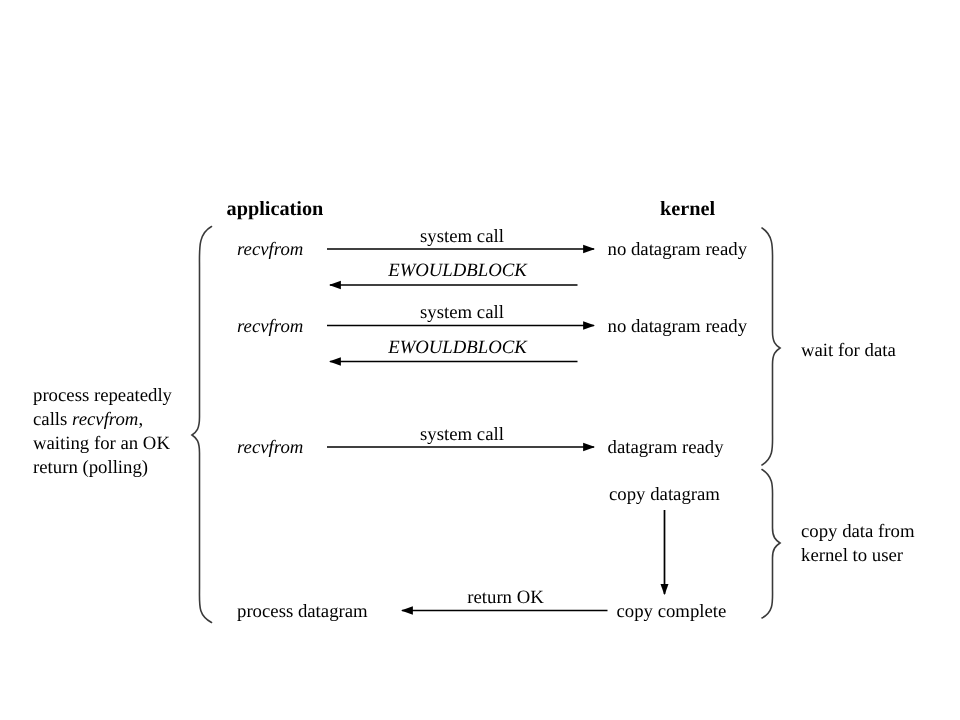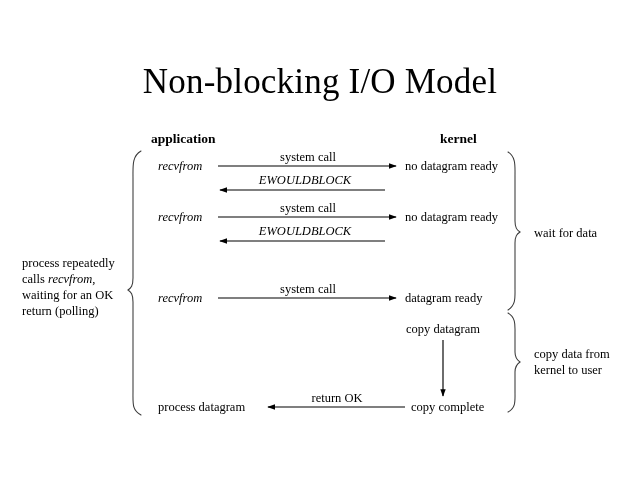--- a/index.html
+++ b/index.html
@@ -62,21 +62,20 @@
     stroke-width: 1.05;
     fill: none;
     stroke-linecap: round;
   }
 </style>
 </head>
 <body>
 
 <div id="page">
 
-  <div id="title">Non-blocking I/O Model</div>
 
   <svg id="diagram" viewBox="0 0 640 480">
     <defs>
       <marker id="ah-r" viewBox="0 0 10 10" refX="9" refY="5" markerWidth="7" markerHeight="7" orient="auto-start-reverse">
         <path d="M 0 1.4 L 10 5 L 0 8.6 z" fill="#000000"></path>
       </marker>
       <marker id="ah-l" viewBox="0 0 10 10" refX="9" refY="5" markerWidth="7" markerHeight="7" orient="auto-start-reverse">
         <path d="M 0 1.4 L 10 5 L 0 8.6 z" fill="#000000"></path>
       </marker>
       <marker id="ah-d" viewBox="0 0 10 10" refX="9" refY="5" markerWidth="6.5" markerHeight="6.5" orient="auto-start-reverse">

